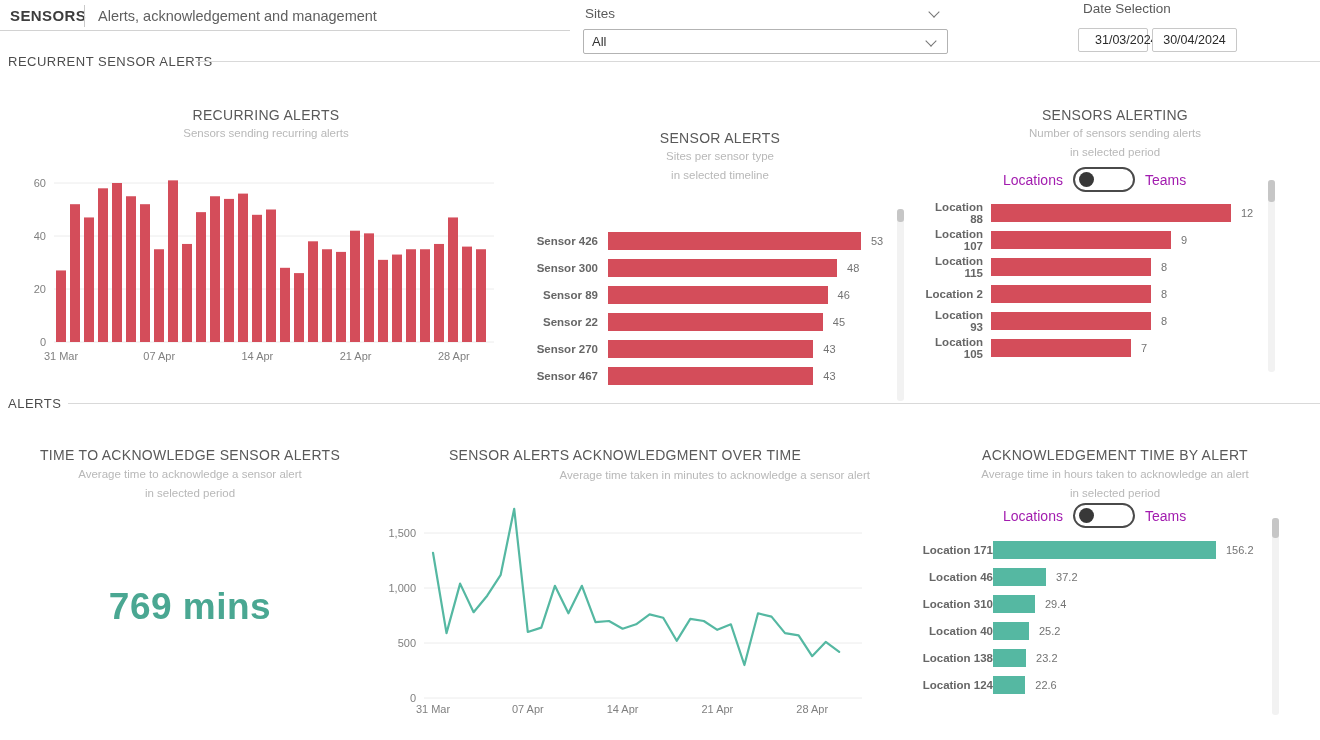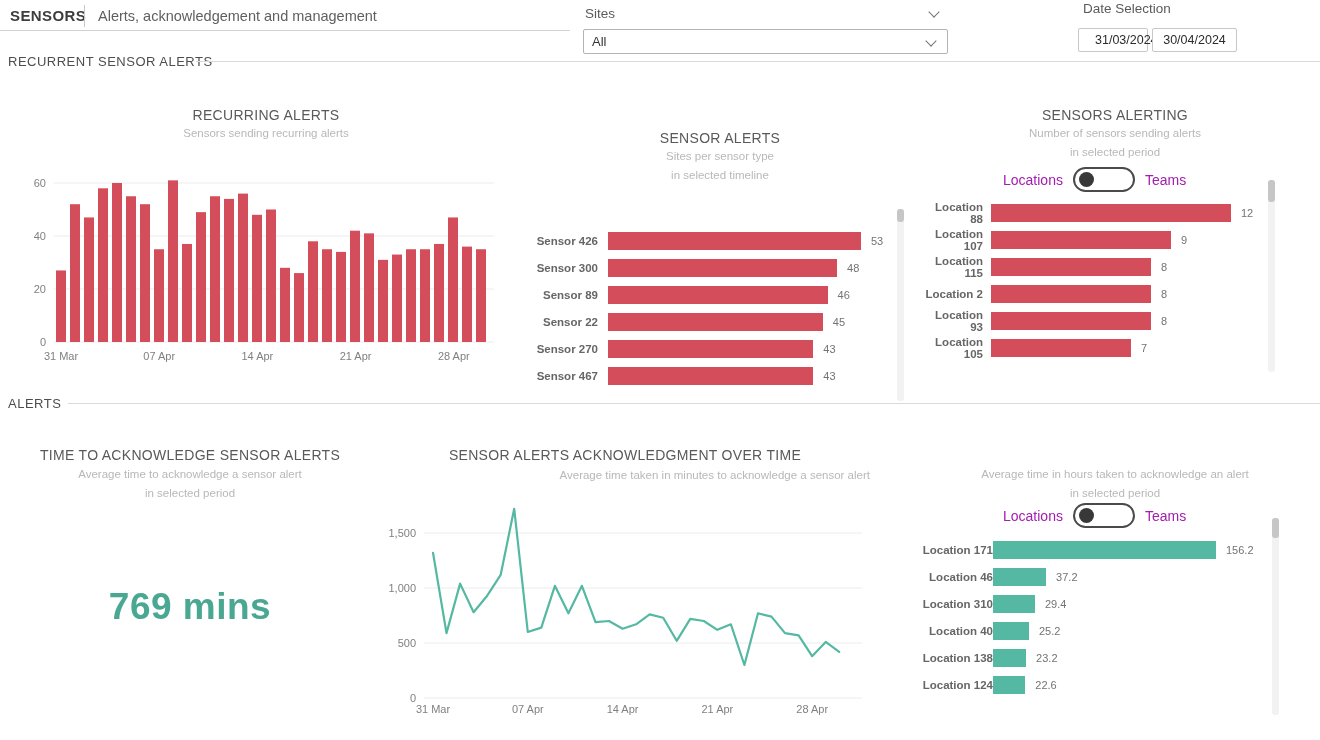--- a/index.html
+++ b/index.html
@@ -247,20 +247,21 @@
         <polyline points="53.0,57.8 66.5,138.1 80.1,88.6 93.6,117.2 107.2,100.7 120.7,79.8 134.2,13.8 147.8,137.0 161.3,132.6 174.9,90.8 188.4,118.3 201.9,90.8 215.5,127.1 229.0,126.0 242.6,133.7 256.1,129.3 269.6,119.4 283.2,122.7 296.7,145.8 310.3,123.8 323.8,126.0 337.3,134.8 350.9,129.3 364.4,170.0 378.0,118.3 391.5,121.6 405.0,138.1 418.6,140.3 432.1,161.2 445.7,146.9 459.2,156.8" fill="none" stroke="#55b8a2" stroke-width="2.2" stroke-linejoin="round" stroke-linecap="round"></polyline>
         <text x="53" y="218" text-anchor="middle" class="axis">31 Mar</text>
         <text x="147.8" y="218" text-anchor="middle" class="axis">07 Apr</text>
         <text x="242.6" y="218" text-anchor="middle" class="axis">14 Apr</text>
         <text x="337.4" y="218" text-anchor="middle" class="axis">21 Apr</text>
         <text x="432.2" y="218" text-anchor="middle" class="axis">28 Apr</text>
       </svg>
   </div>
 
   <div class="card" style="left:920px; top:430px; width:390px; height:300px;">
+    <div class="ctitle" style="top:17px;">ACKNOWLEDGEMENT TIME BY ALERT</div>
     <div class="csub" style="top:38px;">Average time in hours taken to acknowledge an alert</div>
     <div class="csub" style="top:57px;">in selected period</div>
     <div class="toggle-row" style="left:83px; top:73px;">
       <span class="toggle-label">Locations</span>
       <div class="toggle-pill">
           <div class="toggle-knob"></div>
         </div>
       <span class="toggle-label">Teams</span>
     </div>
     <div class="hrows rows-f" id="ack-by-alert-rows" style="top:106px;">

